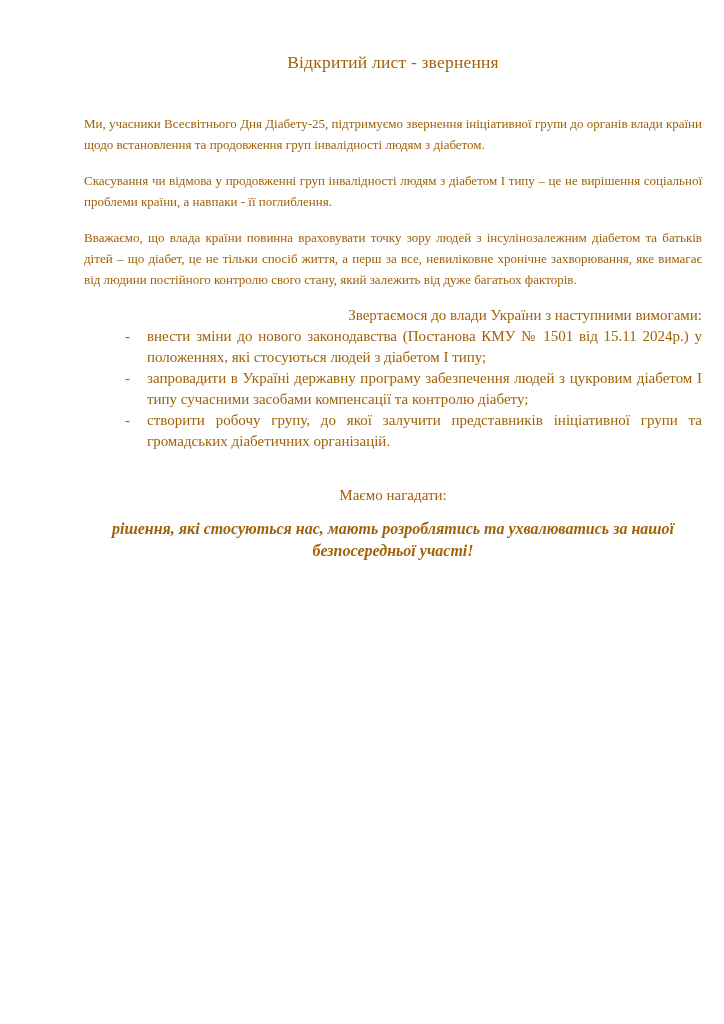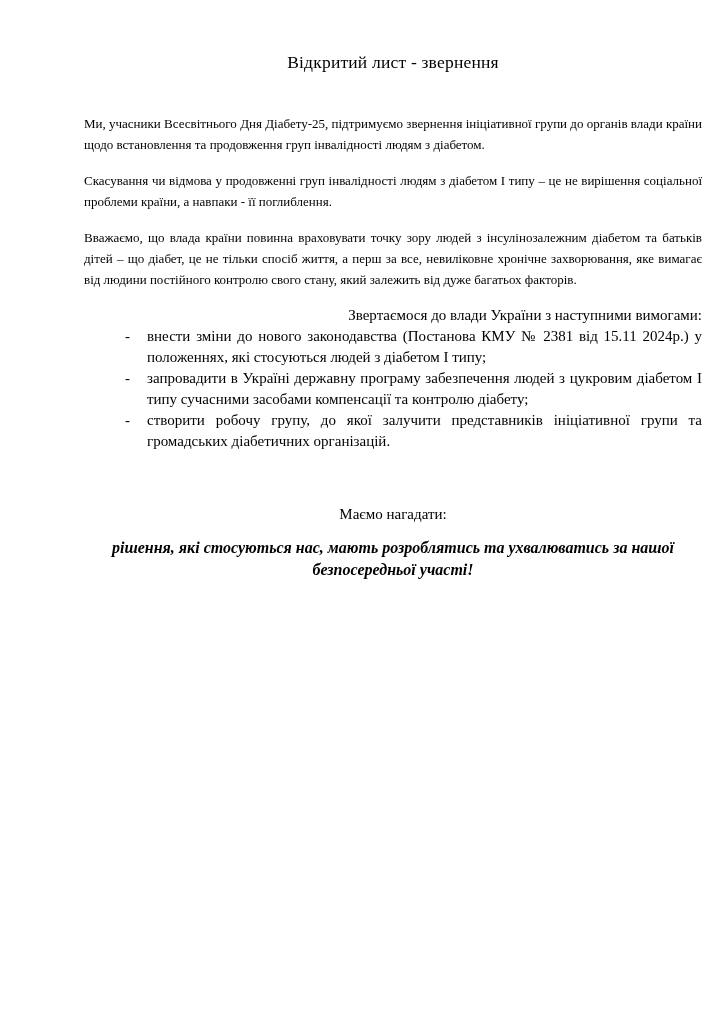--- a/index.html
+++ b/index.html
@@ -2,21 +2,21 @@
 <html><head>
 <meta charset="utf-8">
 <style>
   * { margin: 0; padding: 0; box-sizing: border-box; }
   html, body { background: #ffffff; }
   .page {
     position: relative;
     width: 724px;
     height: 1024px;
     background: #ffffff;
-    color: #000000;
+    color: #a16207;
     font-family: "Liberation Serif", serif;
     overflow: hidden;
   }
   .content {
     position: absolute;
     left: 84px;
     top: 0;
     width: 618px;
   }
   .doc-title {
@@ -53,21 +53,21 @@
   .demand .marker {
     flex: 0 0 22px;
     width: 22px;
   }
   .demand .demand-text {
     flex: 1;
     text-align: justify;
     text-align-last: left;
   }
   .reminder {
-    margin-top: 54px;
+    margin-top: 35px;
     font-size: 15px;
     font-weight: 400;
     text-align: center;
   }
   .closing {
     margin-top: 14px;
     font-size: 16px;
     line-height: 22px;
     font-weight: 700;
     font-style: italic;
@@ -89,21 +89,21 @@
       <p class="para">Скасування чи відмова у продовженні груп інвалідності людям з діабетом І типу – це не вирішення соціальної проблеми країни, а навпаки - її поглиблення.</p>
 
       <p class="para">Вважаємо, що влада країни повинна враховувати точку зору людей з інсулінозалежним діабетом та батьків дітей – що діабет, це не тільки спосіб життя, а перш за все, невиліковне хронічне захворювання, яке вимагає від людини постійного контролю свого стану, який залежить від дуже багатьох факторів.</p>
 
 
       <p class="appeal-intro">Звертаємося  до влади України з наступними вимогами:</p>
 
       <ul class="demands">
         <li class="demand">
           <span class="marker">-</span>
-          <span class="demand-text">внести зміни до нового законодавства  (Постанова КМУ № 2381 від 15.11 2024р.) у положеннях, які стосуються людей з діабетом І типу;</span>
+          <span class="demand-text">внести зміни до нового законодавства  (Постанова КМУ № 1501 від 15.11 2024р.) у положеннях, які стосуються людей з діабетом І типу;</span>
         </li>
         <li class="demand">
           <span class="marker">-</span>
           <span class="demand-text">запровадити в Україні державну програму забезпечення людей з цукровим діабетом І типу сучасними засобами компенсації та контролю діабету;</span>
         </li>
         <li class="demand">
           <span class="marker">-</span>
           <span class="demand-text">створити робочу групу, до якої залучити представників ініціативної групи та громадських діабетичних організацій.</span>
         </li>
       </ul>

